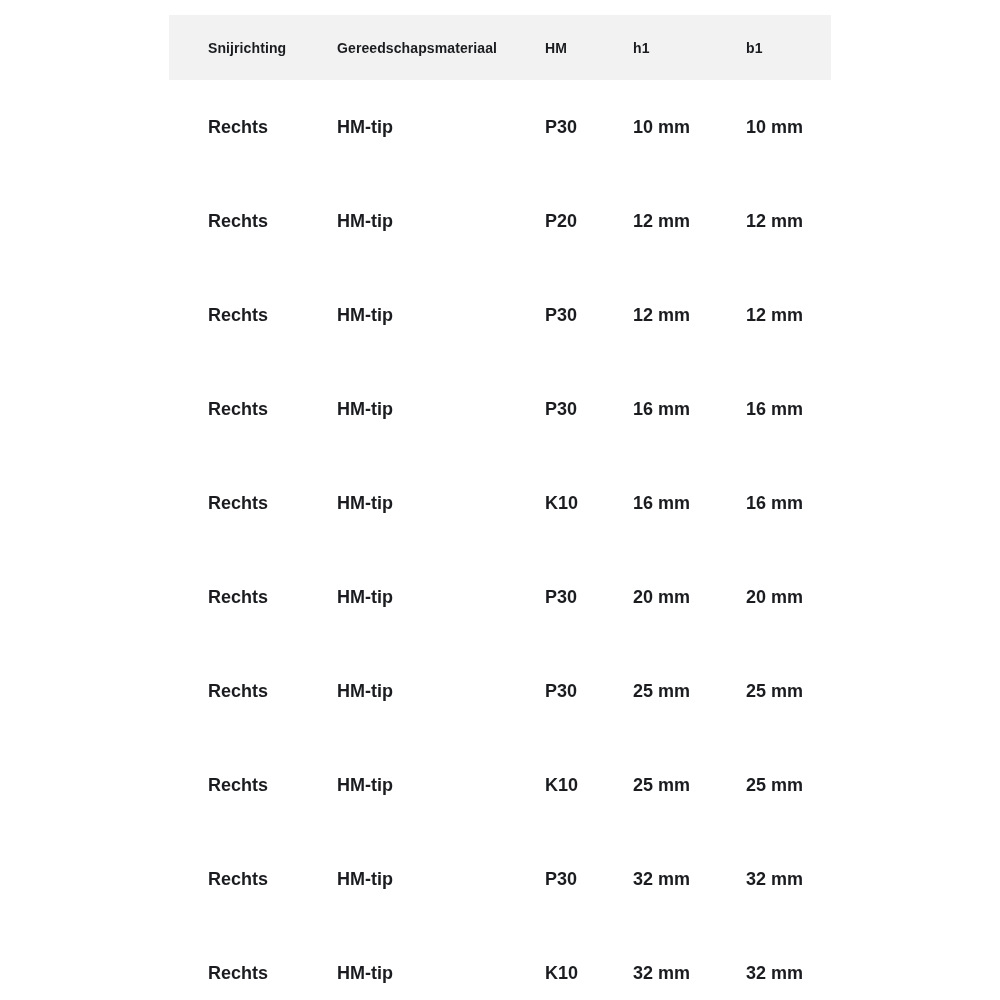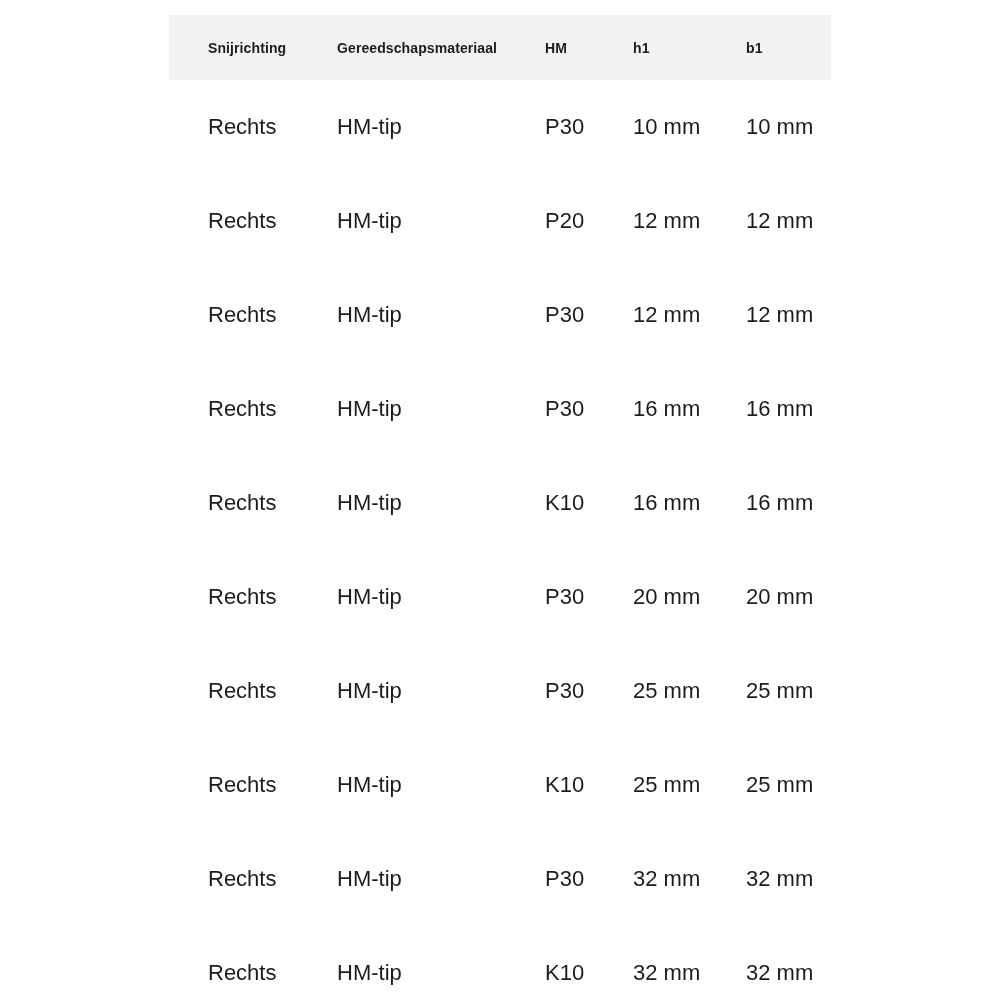--- a/index.html
+++ b/index.html
@@ -27,22 +27,22 @@
   }
   .row.header {
     height: 65px;
     background: #f2f2f2;
     font-size: 14px;
     font-weight: 700;
     letter-spacing: 0.1px;
   }
   .row.body {
     height: 94px;
-    font-size: 22px;
-    font-weight: 400;
+    font-size: 18px;
+    font-weight: 700;
   }
   .cell {
     white-space: nowrap;
     overflow: hidden;
     text-align: left;
   }
 </style>
 </head>
 <body>
 

